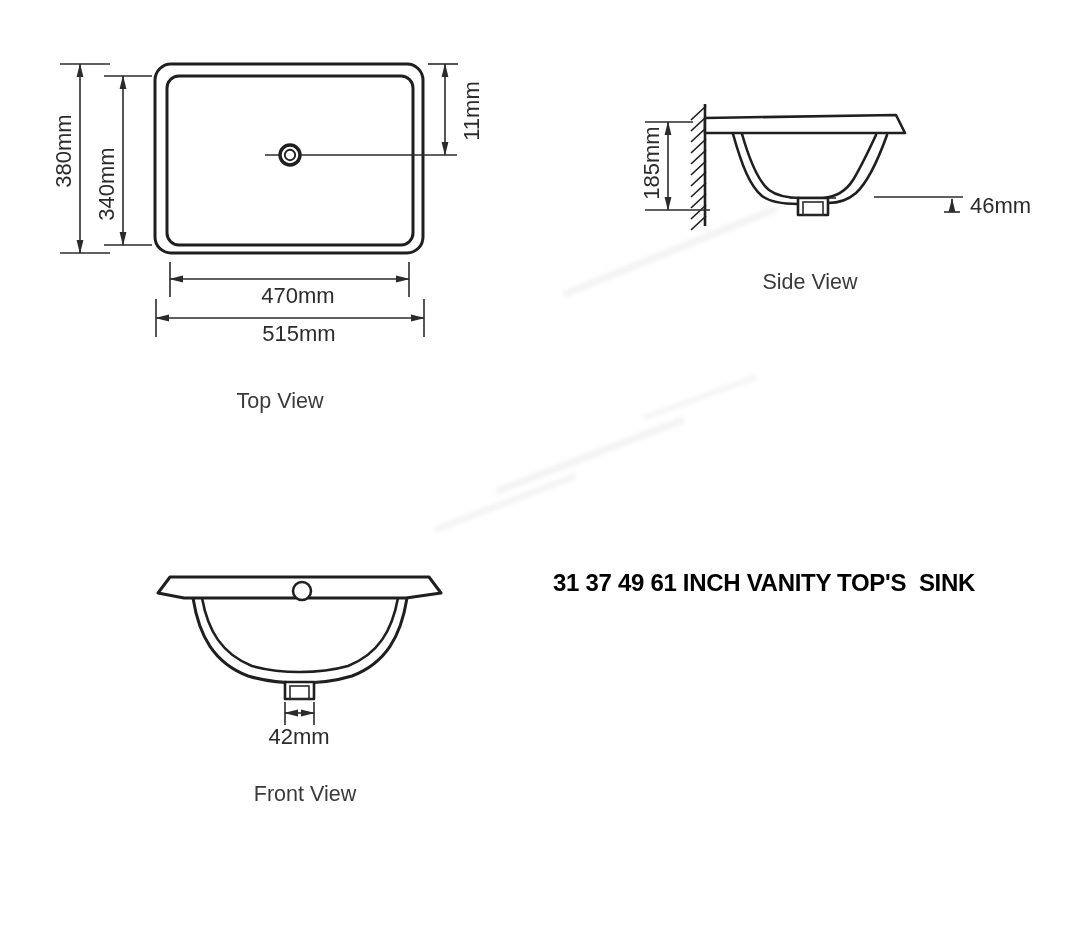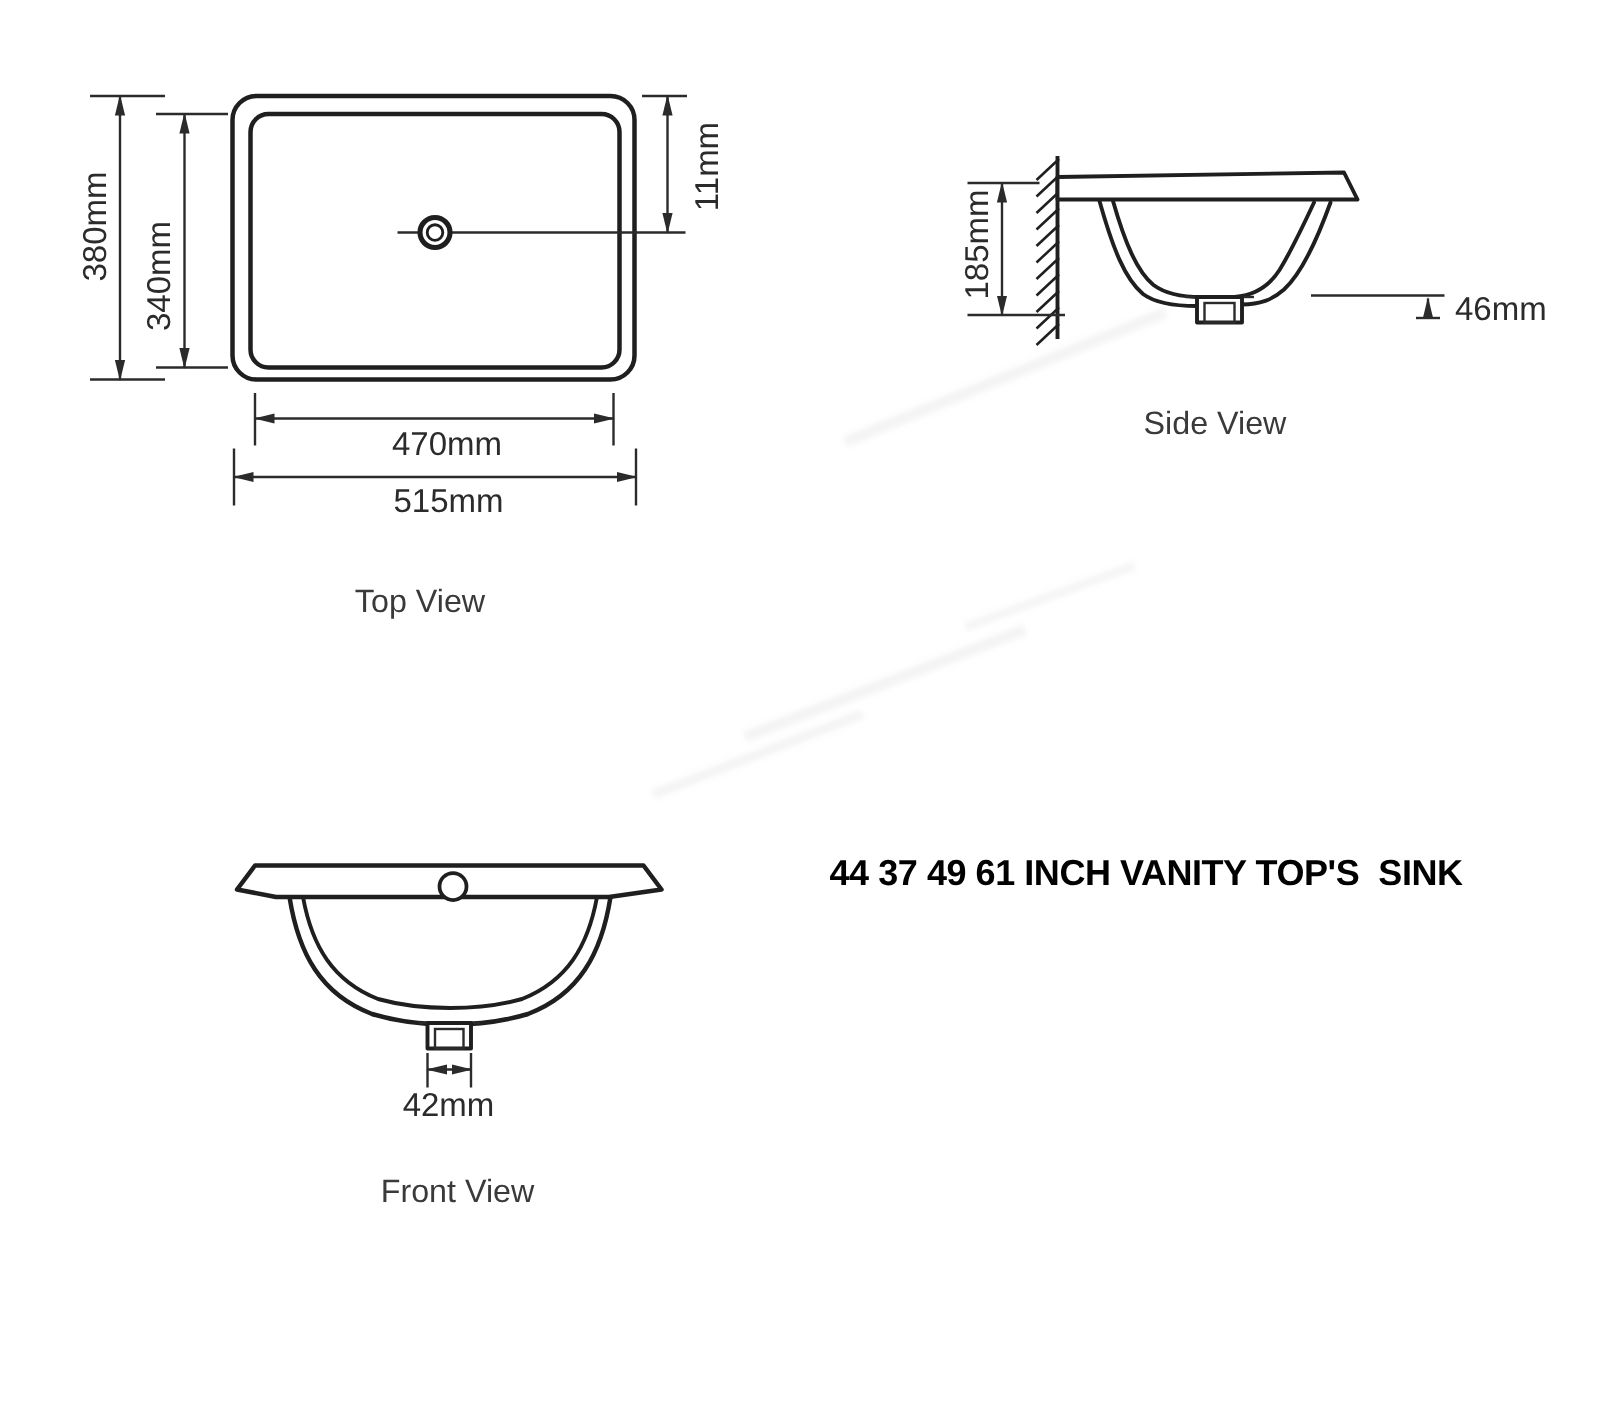--- a/index.html
+++ b/index.html
@@ -150,14 +150,14 @@
         <line class="thin" x1="285" y1="702" x2="285" y2="725"></line>
         <line class="thin" x1="314" y1="702" x2="314" y2="725"></line>
         <line class="thin" x1="285" y1="713" x2="314" y2="713" marker-start="url(#arr)" marker-end="url(#arr)"></line>
         <text class="dim-text" x="299" y="744" text-anchor="middle">42mm</text>
       </g>
 
       <text class="view-label" x="305" y="801" text-anchor="middle">Front View</text>
     </g>
   </svg>
 
-  <div class="title">44 37 49 61 INCH VANITY TOP'S  SINK</div>
+  <div class="title">31 37 49 61 INCH VANITY TOP'S  SINK</div>
 </div>
 
 </body></html>

